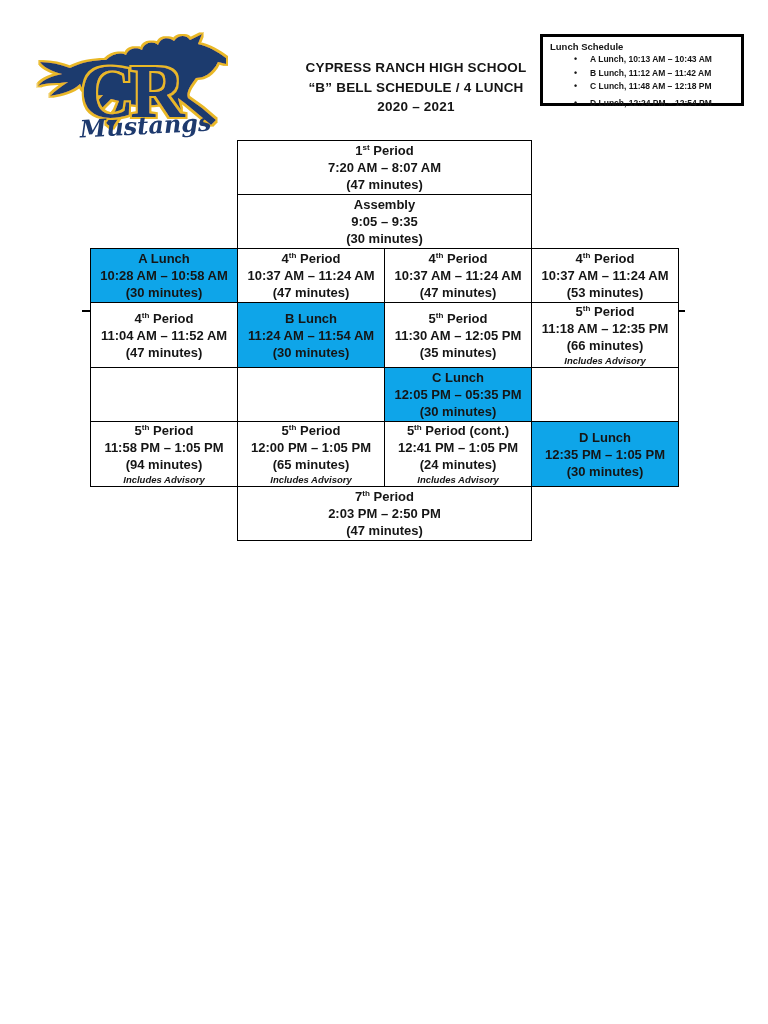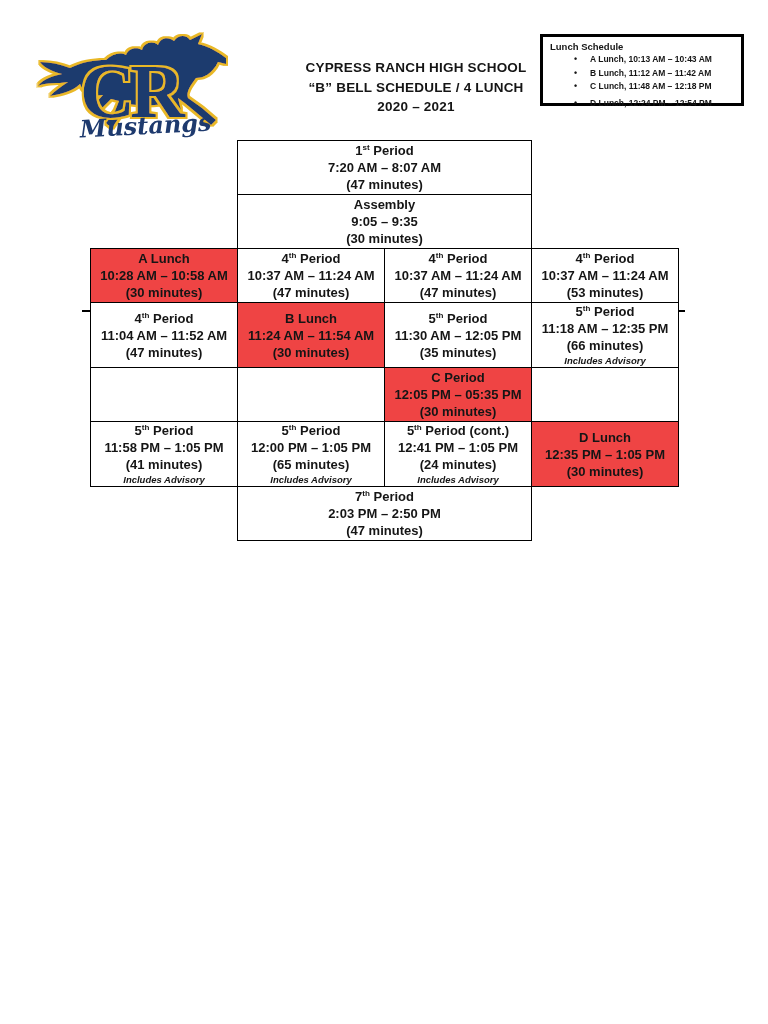--- a/index.html
+++ b/index.html
@@ -21,21 +21,21 @@
   .lunch-item{display:flex;align-items:flex-start;margin-left:24px;font-weight:bold;font-size:8.5px;line-height:13.5px;}
   .lunch-item .bullet{width:16px;font-size:9px;flex:0 0 16px;}
   .lunch-item.last{margin-top:3px;}
   
   table.sched{
     position:absolute;left:90px;top:140px;width:588px;
     border-collapse:collapse;table-layout:fixed;
   }
   table.sched td{padding:0;vertical-align:middle;}
   td.cell{border:1.5px solid #000;height:53px;text-align:center;background:#fff;margin-top:14px;}
-  td.cell.hl{background:#ef4444;}
+  td.cell.hl{background:#0ea5e9;}
   td.side{border:none;background:transparent;}
   td.side.rule{border-top:1.5px solid #000;}
   .t,.m,.d{font-weight:bold;font-size:13px;line-height:17px;white-space:nowrap;}
   .n{font-weight:bold;font-style:italic;font-size:9.5px;line-height:13px;white-space:nowrap;}
   sup{font-size:.62em;line-height:0;vertical-align:super;}
   
   .rule-wing{position:absolute;top:310px;height:1.5px;background:#000;}
   .rule-wing.left{left:82px;width:9px;}
   .rule-wing.right{left:677px;width:8px;}
 </style>
@@ -168,31 +168,31 @@
             <div class="t">5<sup>th</sup> Period</div>
             <div class="m">11:18 AM – 12:35 PM</div>
             <div class="d">(66 minutes)</div>
             <div class="n">Includes Advisory</div>
           </td>
         </tr>
         <tr>
           <td class="cell"></td>
           <td class="cell"></td>
           <td class="cell hl">
-            <div class="t">C Period</div>
+            <div class="t">C Lunch</div>
             <div class="m">12:05 PM – 05:35 PM</div>
             <div class="d">(30 minutes)</div>
           </td>
           <td class="cell"></td>
         </tr>
         <tr>
           <td class="cell">
             <div class="t">5<sup>th</sup> Period</div>
             <div class="m">11:58 PM – 1:05 PM</div>
-            <div class="d">(41 minutes)</div>
+            <div class="d">(94 minutes)</div>
             <div class="n">Includes Advisory</div>
           </td>
           <td class="cell">
             <div class="t">5<sup>th</sup> Period</div>
             <div class="m">12:00 PM – 1:05 PM</div>
             <div class="d">(65 minutes)</div>
             <div class="n">Includes Advisory</div>
           </td>
           <td class="cell">
             <div class="t">5<sup>th</sup> Period (cont.)</div>

